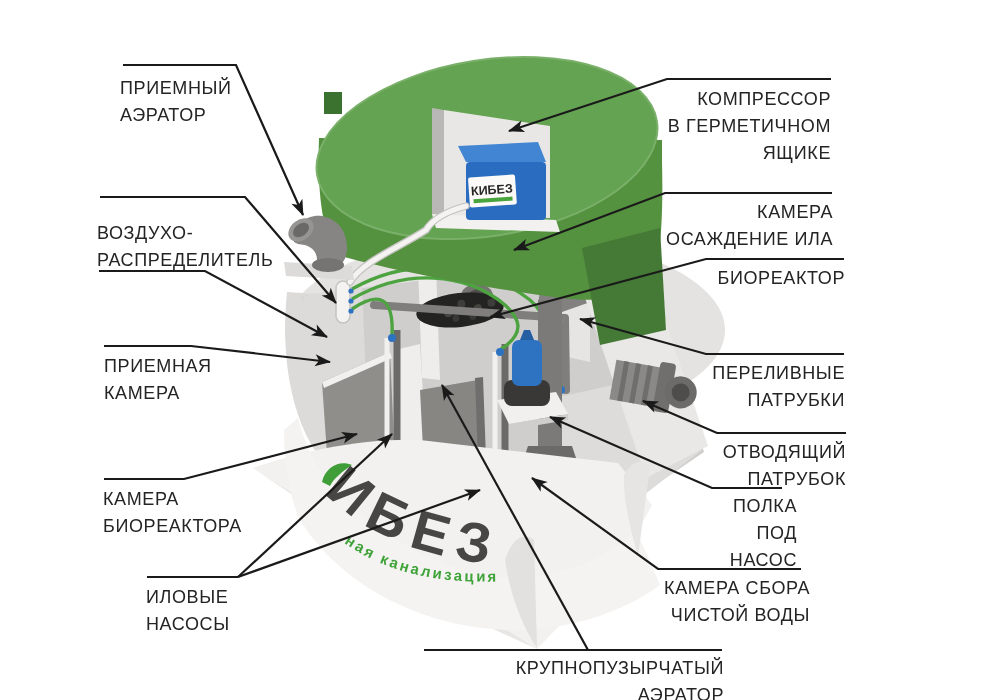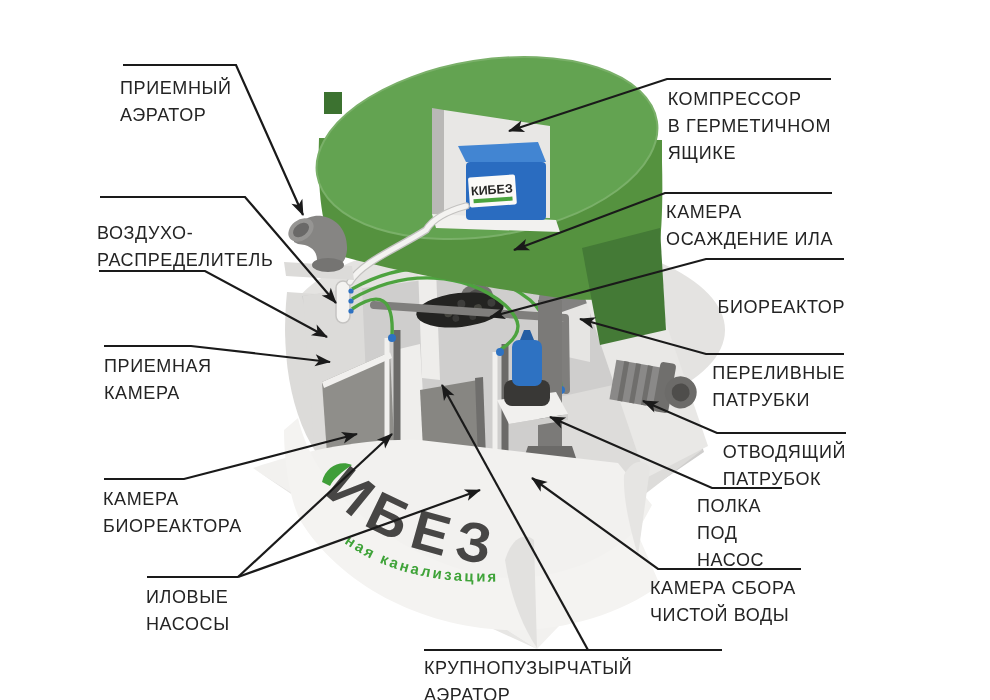--- a/index.html
+++ b/index.html
@@ -6,32 +6,32 @@
   .stage{
     position:relative;width:990px;height:700px;background:#ffffff;overflow:hidden;
     font-family:"Liberation Sans","DejaVu Sans",sans-serif;
   }
   .stage svg{position:absolute;left:0;top:0;}
   .co{
     position:absolute;
     font-size:18px;line-height:27px;letter-spacing:0.6px;
     color:#242424;white-space:pre-line;
   }
-  .co-right{text-align:left;}
-  .co-center{text-align:left;}
+  .co-right{text-align:right;}
+  .co-center{text-align:right;}
   .c1{left:120px;top:75px;}
   .c2{left:97px;top:204px;margin-top:16px;}
   .c3{left:97px;top:278px;}
   .c4{left:104px;top:353px;}
   .c5{left:103px;top:486px;}
   .c6{left:146px;top:584px;}
   .c7{left:424px;top:655px;width:300px;}
   .c8{right:159px;top:86px;}
   .c9{right:157px;top:199px;}
-  .c10{right:145px;top:265px;margin-top:29px;}
+  .c10{right:145px;top:265px;}
   .c11{right:145px;top:360px;}
   .c12{right:144px;top:439px;}
   .c13{left:697px;top:493px;width:100px;}
   .c14{left:650px;top:575px;width:160px;}
 </style>
 </head>
 <body>
 
 <div class="stage">
 

